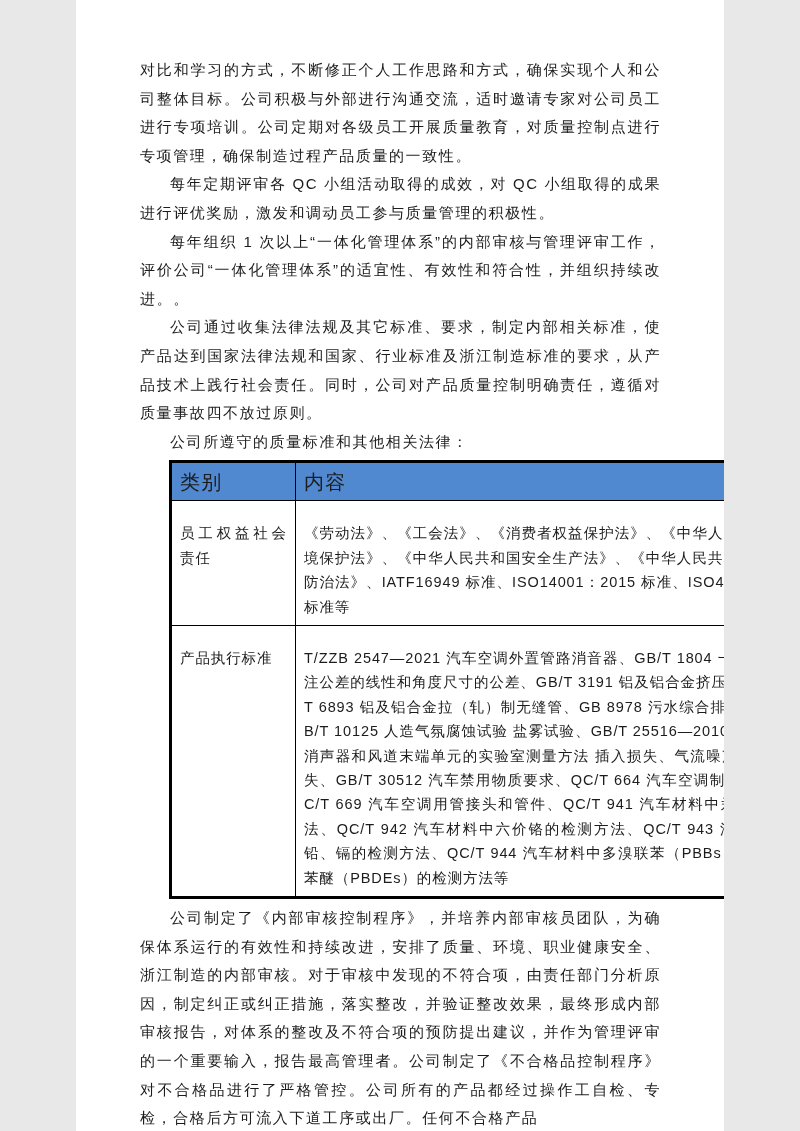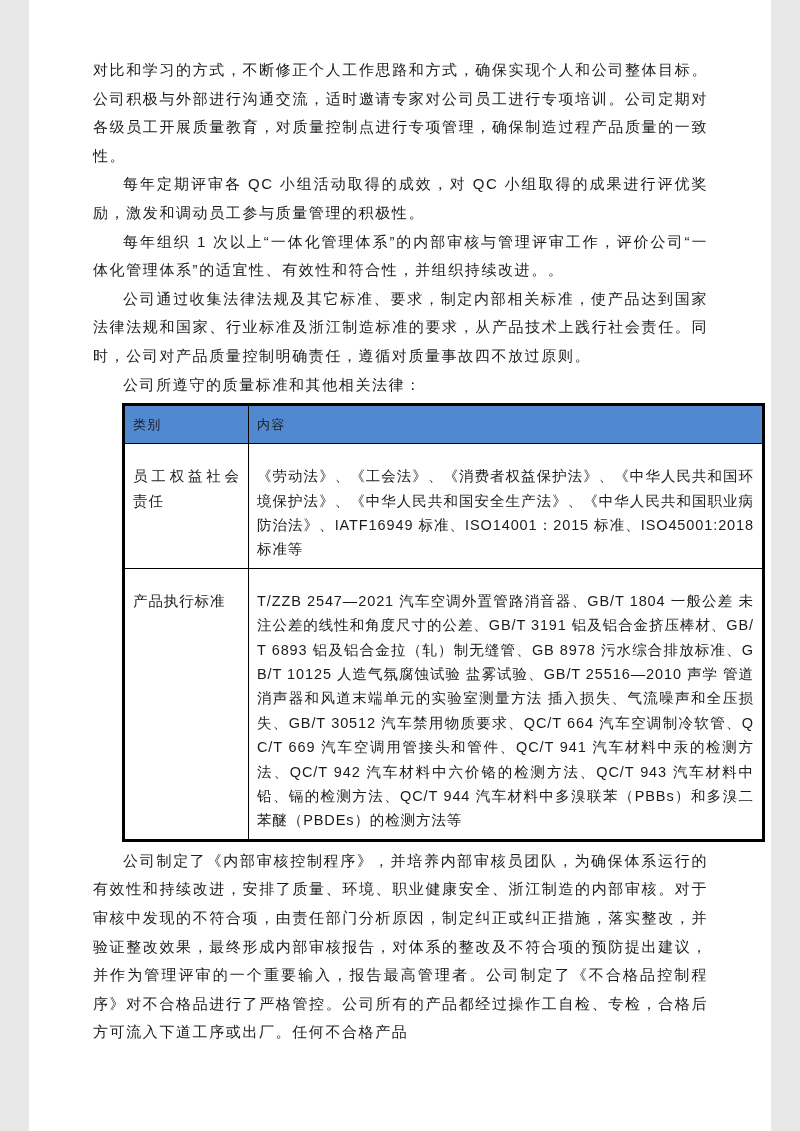--- a/index.html
+++ b/index.html
@@ -2,21 +2,21 @@
 <html><head>
 <meta charset="utf-8">
 <style>
   html, body {
     margin: 0;
     padding: 0;
     background: #e8e8e8;
   }
   .page {
     position: relative;
-    width: 742px;
+    width: 648px;
     height: 1131px;
     margin: 0 auto;
     background: #ffffff;
     font-family: "Liberation Sans", "DejaVu Sans", sans-serif;
     color: #1c1c1c;
     overflow: hidden;
     box-sizing: border-box;
   }
   .content {
     padding: 56px 63px 0 64px;
@@ -42,21 +42,21 @@
   table.standards th,
   table.standards td {
     border: 1.5px solid #000;
     font-weight: normal;
     text-align: left;
     vertical-align: top;
     box-sizing: border-box;
   }
   table.standards th {
     background: #5089D0;
-    font-size: 13px;
+    font-size: 20px;
     padding: 8px 8px 7px 8px;
     letter-spacing: 1.2px;
     line-height: 22px;
   }
   table.standards td {
     font-size: 14.5px;
     line-height: 24.4px;
     padding: 20px 8px 6px 8px;
     text-align: justify;
     letter-spacing: 0.9px;

